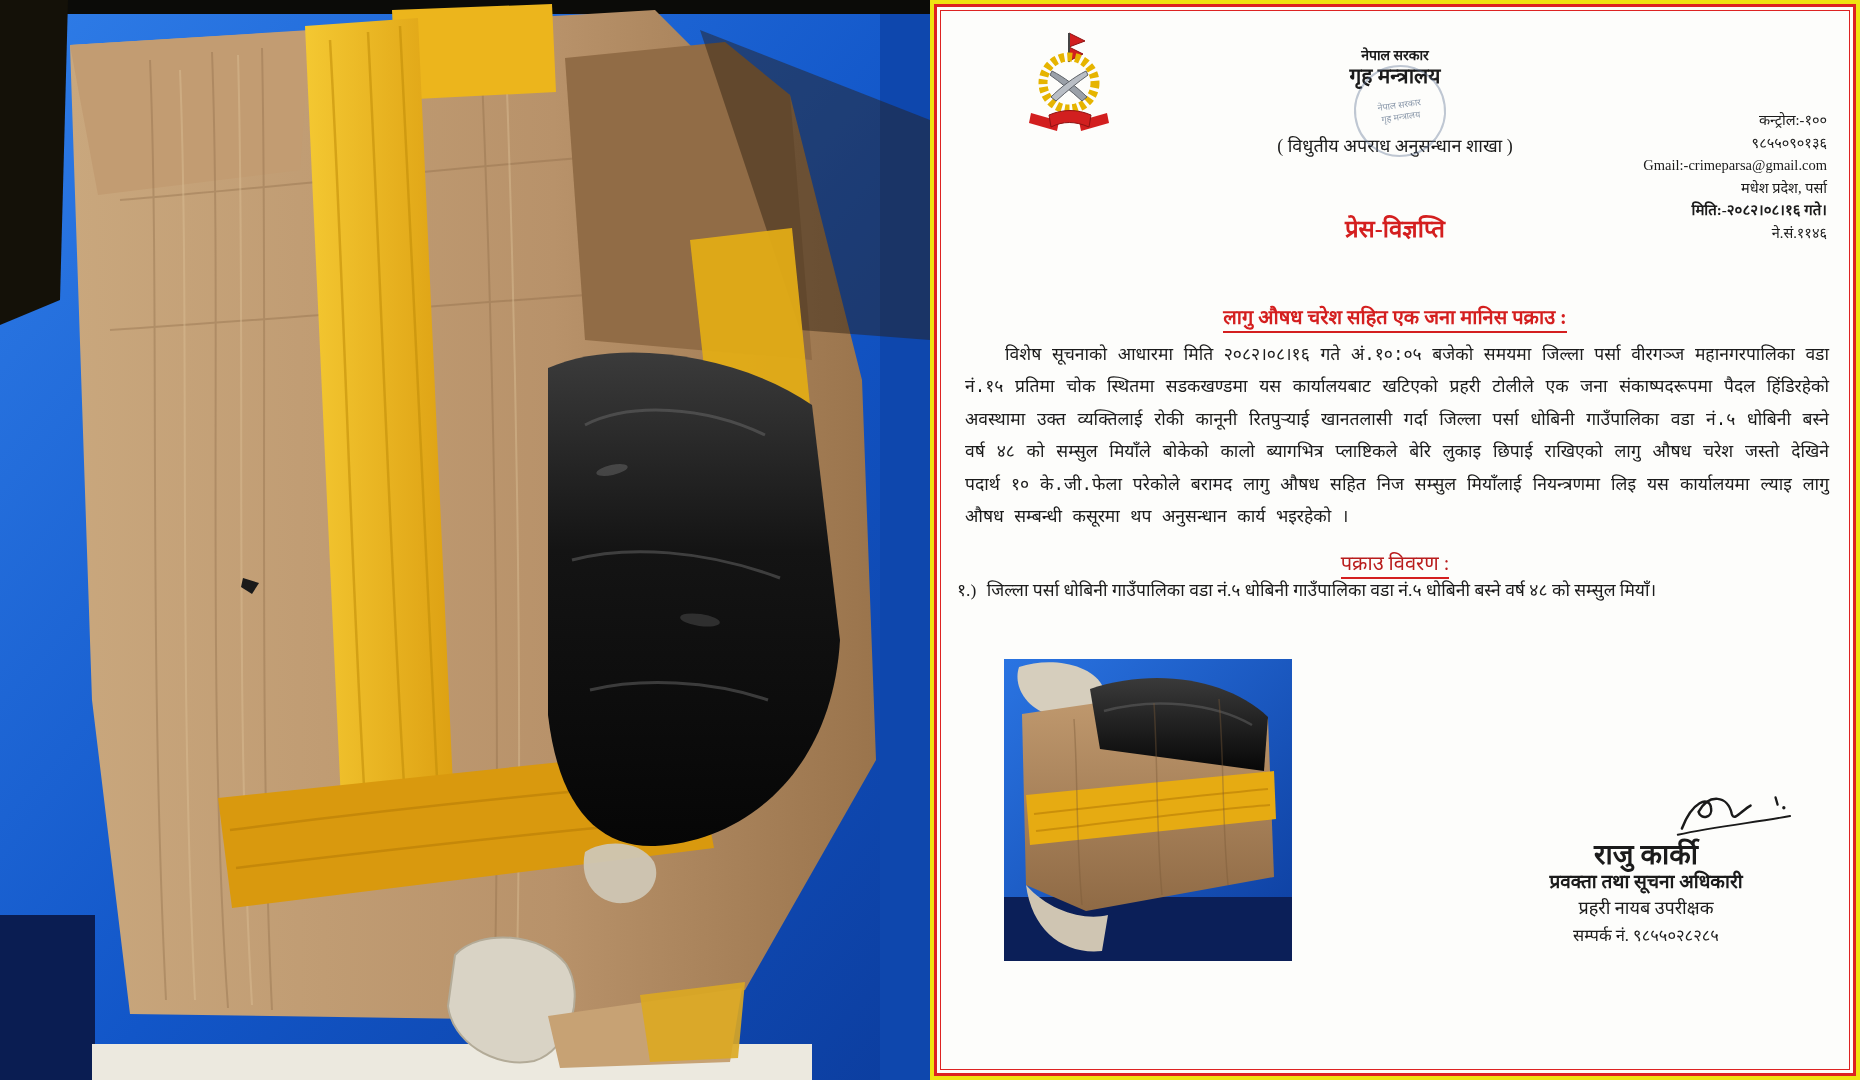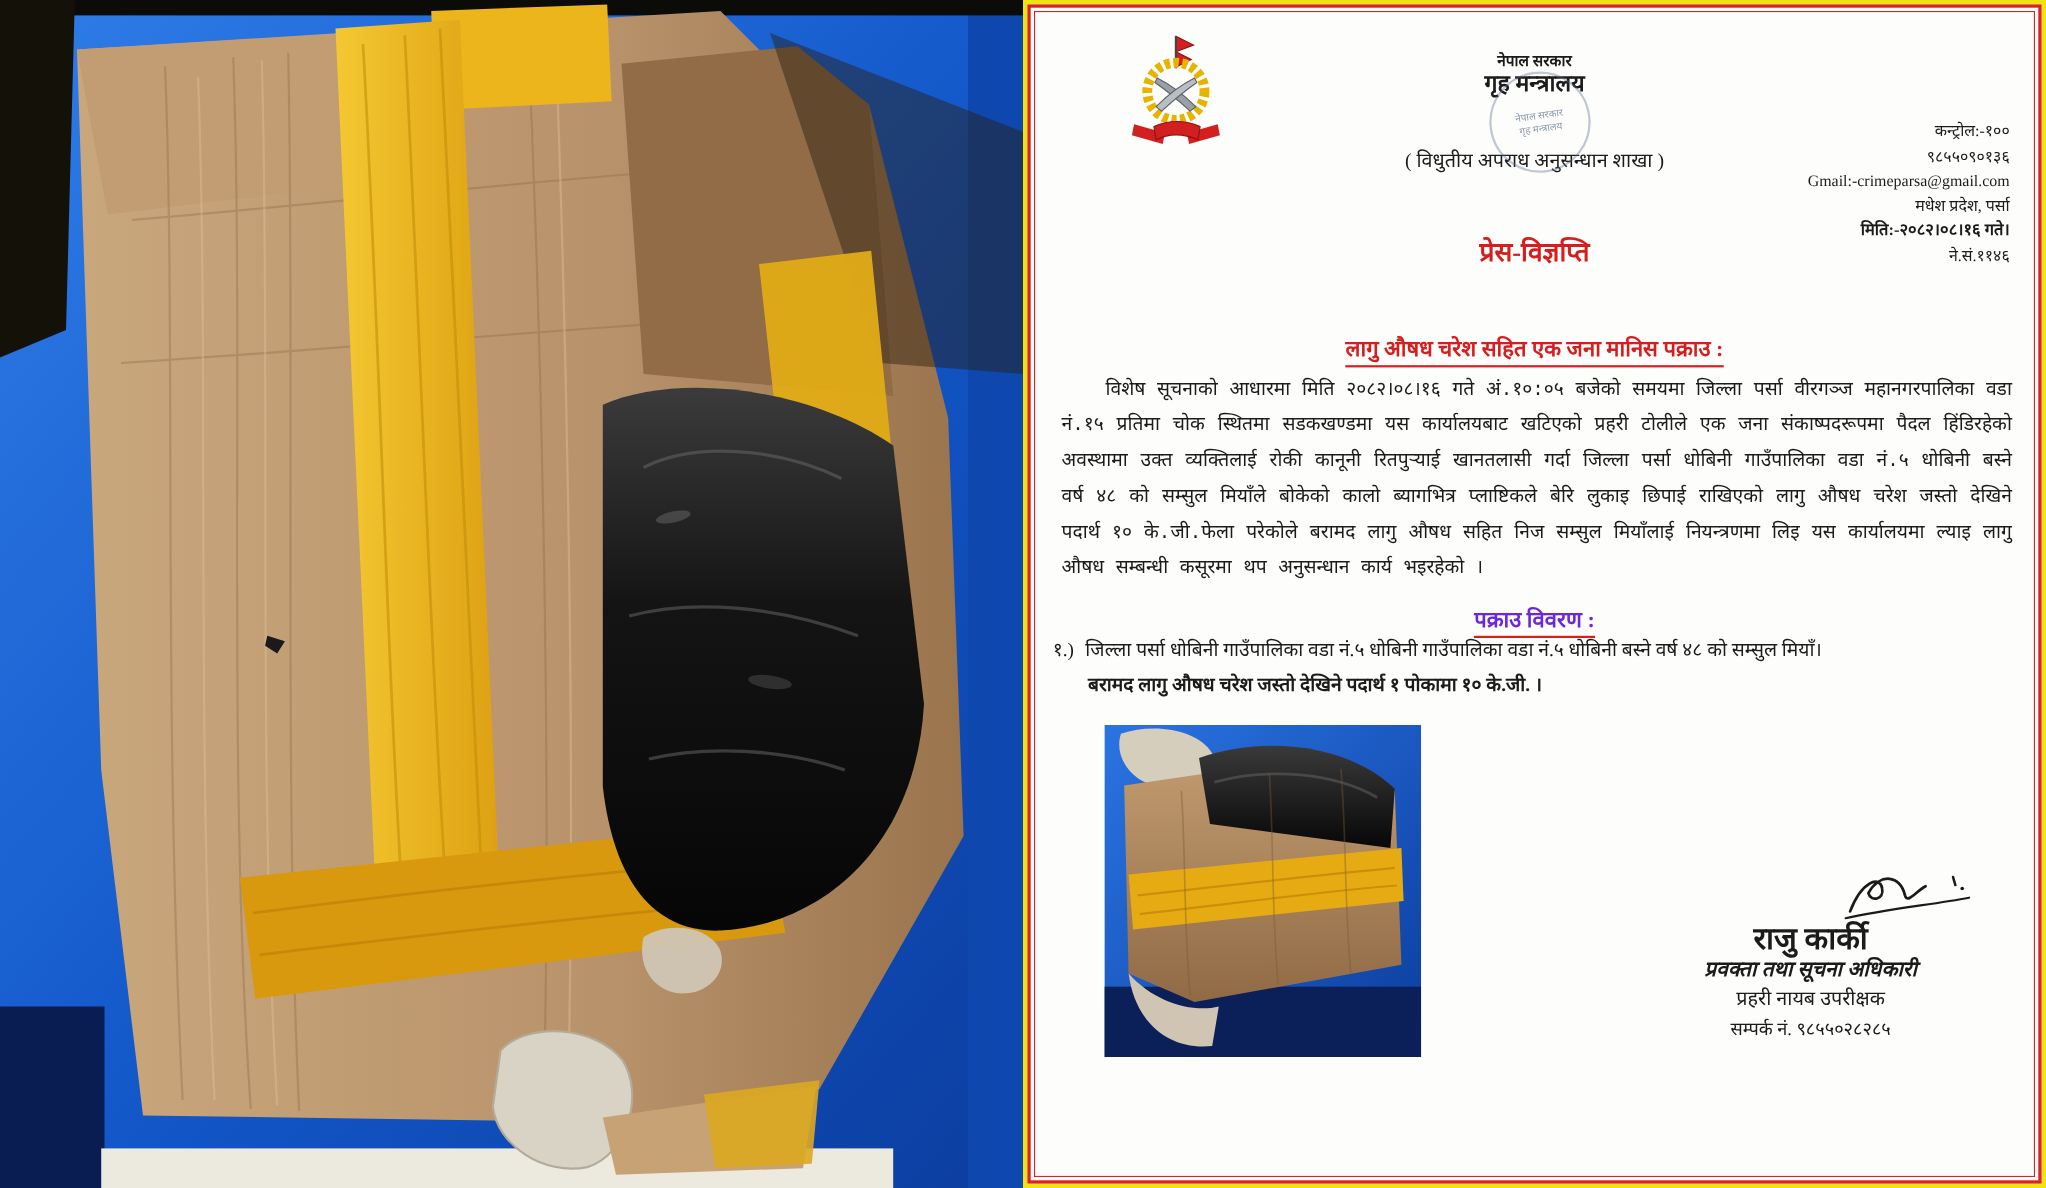--- a/index.html
+++ b/index.html
@@ -37,34 +37,34 @@
   .contact .date-line{font-weight:bold;font-size:15px;}
   .contact .email-line{font-family:"Liberation Serif","DejaVu Serif",serif;}
 
   .press-title{top:194px;font-size:24px;font-weight:bold;color:#d41f1f;}
   .headline{top:286px;font-size:20px;font-weight:bold;color:#d41f1f;}
   .headline span{border-bottom:2px solid #d41f1f;padding-bottom:3px;}
 
   .body-par{top:322px;left:16px;right:12px;font-size:17.5px;line-height:32.4px;
             text-align:justify;text-indent:40px;font-family:Liberation Mono, monospace;}
 
-  .arrest-heading{top:532px;font-size:20px;font-weight:bold;color:#6d28d9;}
+  .arrest-heading{top:532px;font-size:20px;font-weight:normal;color:#b91c1c;}
   .arrest-heading span{border-bottom:2px solid #d41f1f;padding-bottom:3px;}
 
   .arrest-line1{top:560px;left:8px;right:10px;font-size:17.5px;}
   .arrest-line1 .num{margin-right:6px;}
   .arrest-line2{top:592px;left:40px;right:10px;font-size:17.5px;font-weight:bold;}
 
   .thumb-box{left:55px;top:642px;width:288px;height:302px;}
   .thumb-box svg{display:block;width:100%;height:100%;}
 
   .sign-block{top:772px;right:10px;width:370px;text-align:center;line-height:27px;}
   .sign-block .sig-svg{display:block;width:130px;height:52px;margin:0 30px 0 auto;}
   .sign-name{font-size:28px;font-weight:bold;}
-  .sign-role1{font-size:19px;font-weight:bold;font-style:italic;}
+  .sign-role1{font-size:19px;font-weight:bold;}
   .sign-role2{font-size:18px;}
   .sign-contact{font-size:16.5px;}
 </style>
 </head>
 <body>
 
 <div id="canvas">
 
   <div class="photo-panel">
     <svg viewBox="0 0 930 1080" preserveAspectRatio="none">
@@ -198,21 +198,20 @@
           <div class="abs body-par">विशेष सूचनाको आधारमा मिति २०८२।०८।१६ गते अं.१०:०५ बजेको समयमा जिल्ला पर्सा वीरगञ्ज महानगरपालिका वडा नं.१५ प्रतिमा चोक स्थितमा सडकखण्डमा यस कार्यालयबाट खटिएको प्रहरी टोलीले एक जना संकाष्पदरूपमा पैदल हिंडिरहेको अवस्थामा उक्त व्यक्तिलाई रोकी कानूनी रितपुऱ्याई खानतलासी गर्दा जिल्ला पर्सा धोबिनी गाउँपालिका वडा नं.५ धोबिनी बस्ने वर्ष ४८ को सम्सुल मियाँले बोकेको कालो ब्यागभित्र प्लाष्टिकले बेरि लुकाइ छिपाई राखिएको लागु औषध चरेश जस्तो देखिने पदार्थ १० के.जी.फेला परेकोले बरामद लागु औषध सहित निज सम्सुल मियाँलाई नियन्त्रणमा लिइ यस कार्यालयमा ल्याइ लागु औषध सम्बन्धी कसूरमा थप अनुसन्धान कार्य भइरहेको ।</div>
 
           <div class="abs center-line arrest-heading">
             <span>पक्राउ विवरण :</span>
           </div>
 
           <div class="abs arrest-line1">
             <span class="num">१.)</span>
             <span>जिल्ला पर्सा धोबिनी गाउँपालिका वडा नं.५ धोबिनी गाउँपालिका वडा नं.५ धोबिनी बस्ने वर्ष ४८ को सम्सुल मियाँ।</span>
           </div>
-          <div class="abs arrest-line2">बरामद लागु औषध चरेश जस्तो देखिने पदार्थ १ पोकामा १० के.जी.  ।</div>
 
           <div class="abs thumb-box">
             <svg viewBox="0 0 288 302" preserveAspectRatio="none">
               <defs>
                 <linearGradient id="tBg" x1="0" y1="0" x2="1" y2="1">
                   <stop offset="0" stop-color="#2a74e2"></stop>
                     <stop offset="1" stop-color="#0c3d9e"></stop>
                 </linearGradient>
                 <linearGradient id="tTan" x1="0" y1="0" x2="0" y2="1">
                   <stop offset="0" stop-color="#c29b70"></stop>

